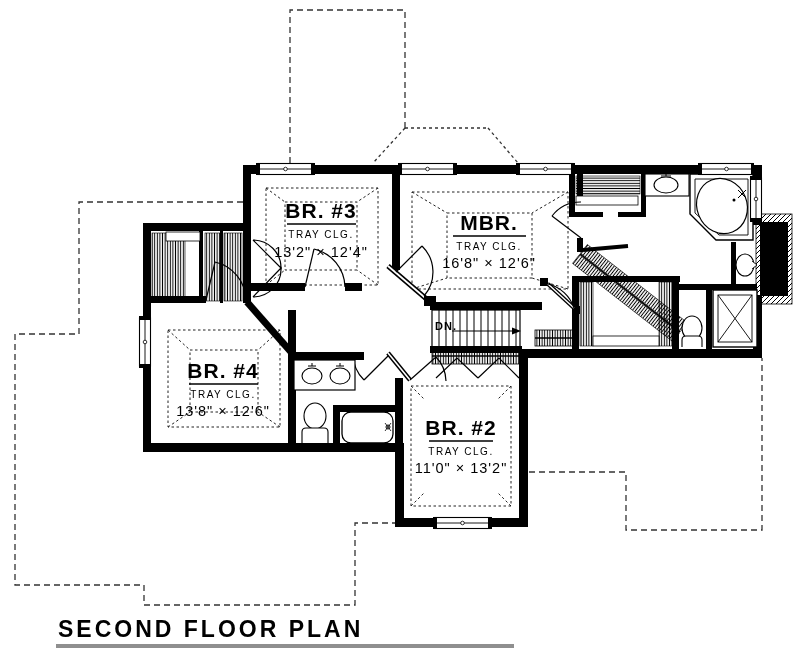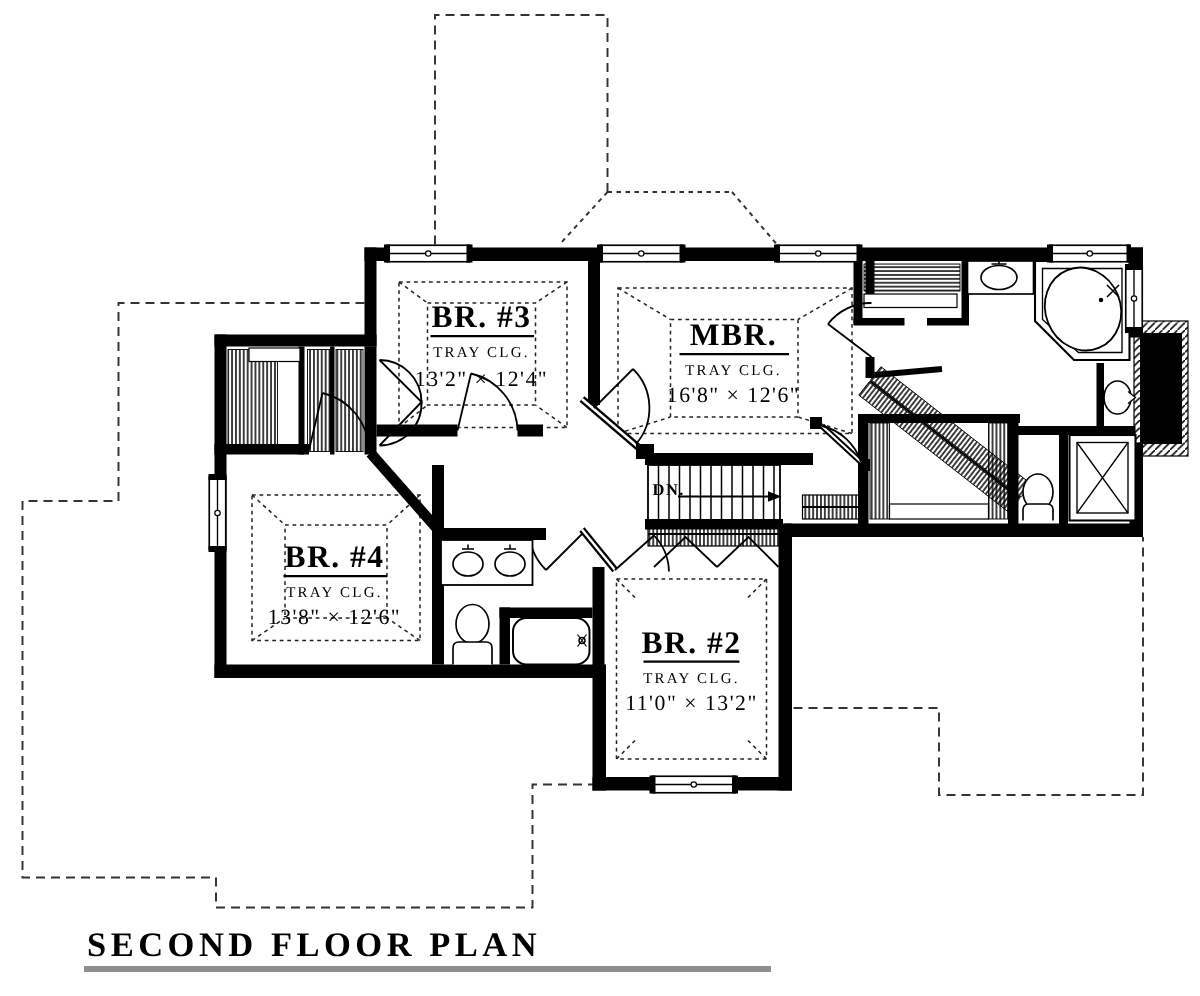--- a/index.html
+++ b/index.html
@@ -1,17 +1,17 @@
 <!DOCTYPE html>
 <html><head>
 <meta charset="utf-8">
 <style>
   html,body{margin:0;padding:0;background:#fff;}
   #stage{position:relative;width:800px;height:664px;background:#7dd3fc;overflow:hidden;
-         font-family:Liberation Serif, serif;}
+         font-family:Liberation Sans, sans-serif;}
   svg{position:absolute;left:0;top:0;}
   text{fill:#000;}
   .room-name{font-size:21px;font-weight:bold;letter-spacing:1px;}
   .tray{font-size:10px;letter-spacing:1.5px;}
   .dims{font-size:14.5px;letter-spacing:1px;}
   .dn{font-size:11px;font-weight:bold;letter-spacing:1px;}
   .plan-title{font-size:23px;font-weight:bold;letter-spacing:3px;}
 </style>
 </head>
 <body>

